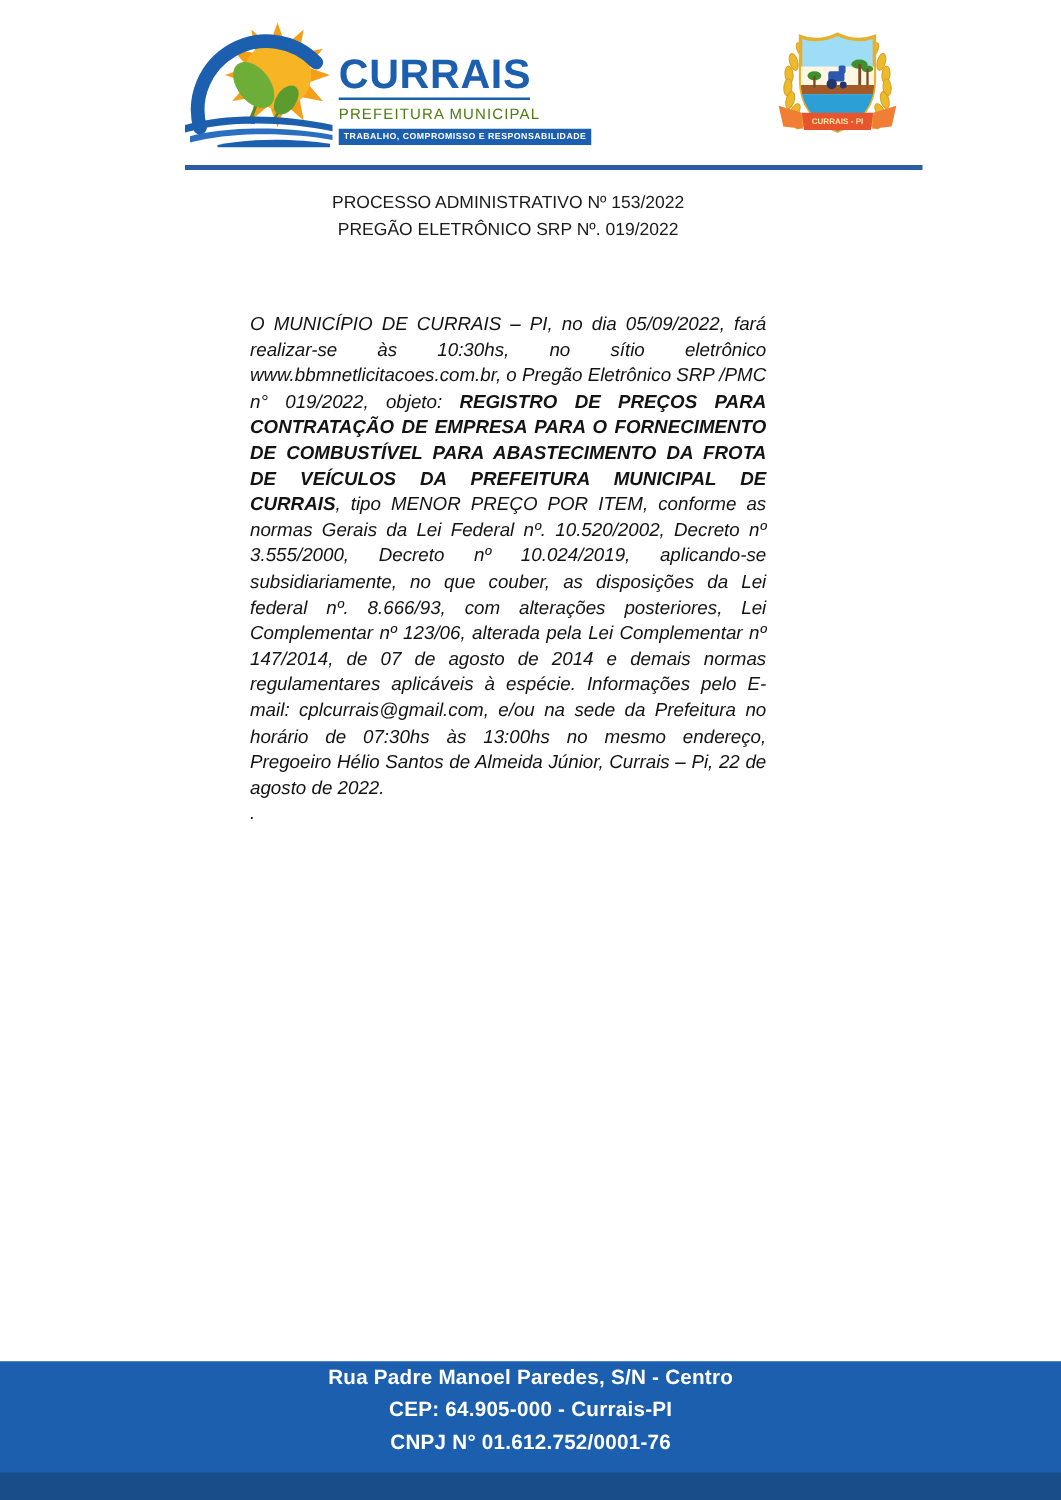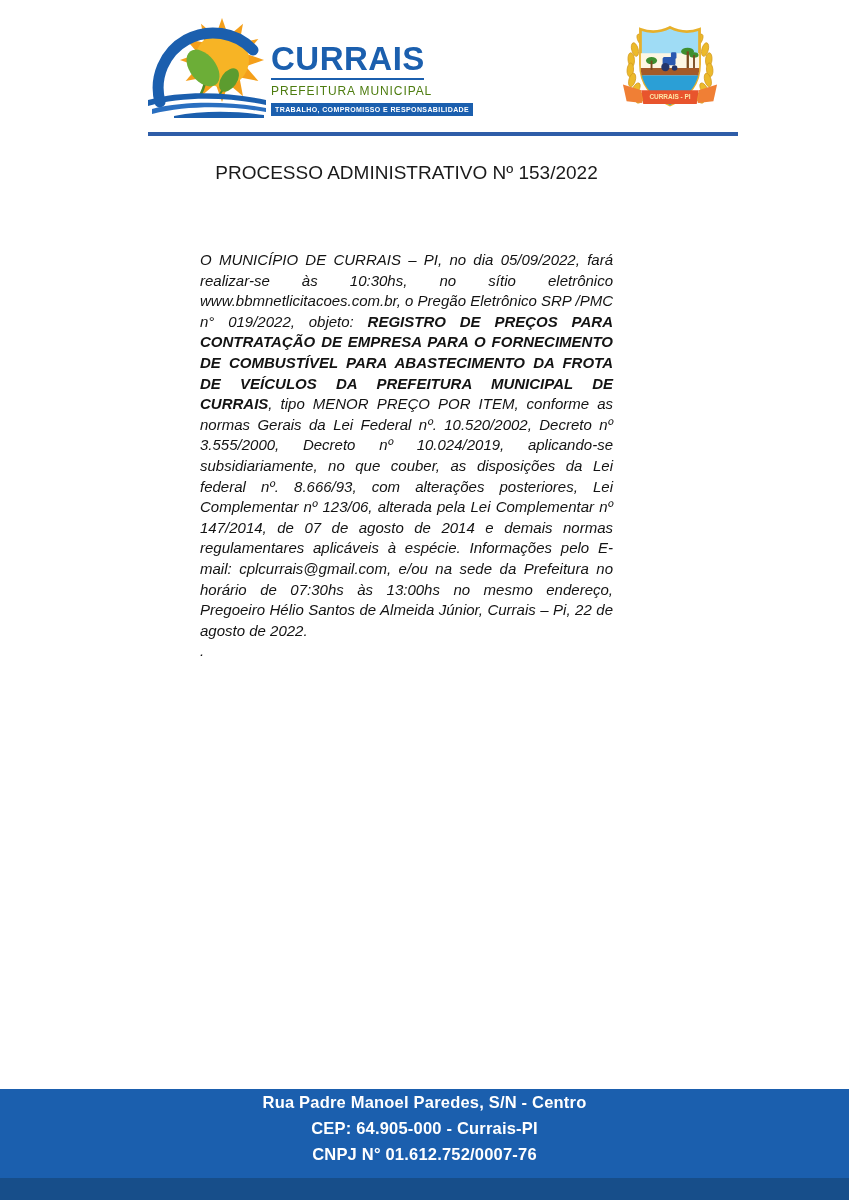--- a/index.html
+++ b/index.html
@@ -25,21 +25,21 @@
     margin-top:4px;display:inline-block;background:#1b5fae;color:#ffffff;
     font-size:7px;font-weight:bold;letter-spacing:.4px;padding:3px 4px;white-space:nowrap;
   }
   .emblem{position:absolute;left:610px;top:16px;width:120px;height:104px;}
   .header-rule{
     position:absolute;left:148px;top:132px;width:590px;height:4px;background:#2e5da8;
   }
   
   .doc-title{
     position:absolute;left:200px;top:150px;width:413px;
-    text-align:center;font-size:19px;line-height:22px;color:#1a1a1a;margin-top:12px;
+    text-align:center;font-size:14px;line-height:22px;color:#1a1a1a;
   }
   .doc-subtitle{
     position:absolute;left:200px;top:206px;width:413px;
     text-align:center;font-size:15.5px;color:#1a1a1a;
   }
   .doc-body{
     position:absolute;left:200px;top:250px;width:413px;
     text-align:justify;font-size:15px;line-height:20.6px;color:#131313;font-style:italic;
   }
   .doc-body .b{font-weight:bold;}
@@ -136,30 +136,31 @@
     <polygon points="14,74 34,80 35,94 18,92" fill="#f07f35"></polygon>
     <polygon points="116,74 96,80 95,94 112,92" fill="#f07f35"></polygon>
     <path d="M34,80 L96,80 L94,95 L36,95 Z" fill="#e8542d"></path>
     <text x="65" y="90" font-size="7" font-weight="bold" fill="#fde9a8" text-anchor="middle">CURRAIS - PI</text>
   </svg>
 
   <div class="header-rule"></div>
 
   <div class="doc-title">
     <div>PROCESSO ADMINISTRATIVO Nº 153/2022</div>
+    <div>PREGÃO ELETRÔNICO SRP Nº. 019/2022</div>
   </div>
 
 
   <div class="doc-body">
     <div><span>O MUNICÍPIO DE CURRAIS – PI, no dia 05/09/2022, fará realizar-se às 10:30hs, no sítio eletrônico www.bbmnetlicitacoes.com.br, o Pregão Eletrônico SRP /PMC n° 019/2022, objeto: </span><span class="b">REGISTRO DE PREÇOS PARA CONTRATAÇÃO DE EMPRESA PARA O FORNECIMENTO DE COMBUSTÍVEL PARA ABASTECIMENTO DA FROTA DE VEÍCULOS DA PREFEITURA MUNICIPAL DE CURRAIS</span><span>, tipo MENOR PREÇO POR ITEM, conforme as normas Gerais da Lei Federal nº. 10.520/2002, Decreto nº 3.555/2000, Decreto nº 10.024/2019, aplicando-se subsidiariamente, no que couber, as disposições da Lei federal nº. 8.666/93, com alterações posteriores, Lei Complementar nº 123/06, alterada pela Lei Complementar nº 147/2014, de 07 de agosto de 2014 e demais normas regulamentares aplicáveis à espécie. Informações pelo E-mail: cplcurrais@gmail.com, e/ou na sede da Prefeitura no horário de 07:30hs às 13:00hs no mesmo endereço, Pregoeiro Hélio Santos de Almeida Júnior, Currais – Pi, 22 de agosto de 2022.</span></div>
     <div class="trailing-dot">.</div>
   </div>
 
   <div class="footer">
     <div class="footer-text">
       <div>Rua Padre Manoel Paredes, S/N - Centro</div>
       <div>CEP: 64.905-000 - Currais-PI</div>
-      <div>CNPJ N° 01.612.752/0007-76</div>
+      <div>CNPJ N° 01.612.752/0001-76</div>
     </div>
     <div class="footer-dark"></div>
   </div>
 
 </div>
 
 </body></html>

